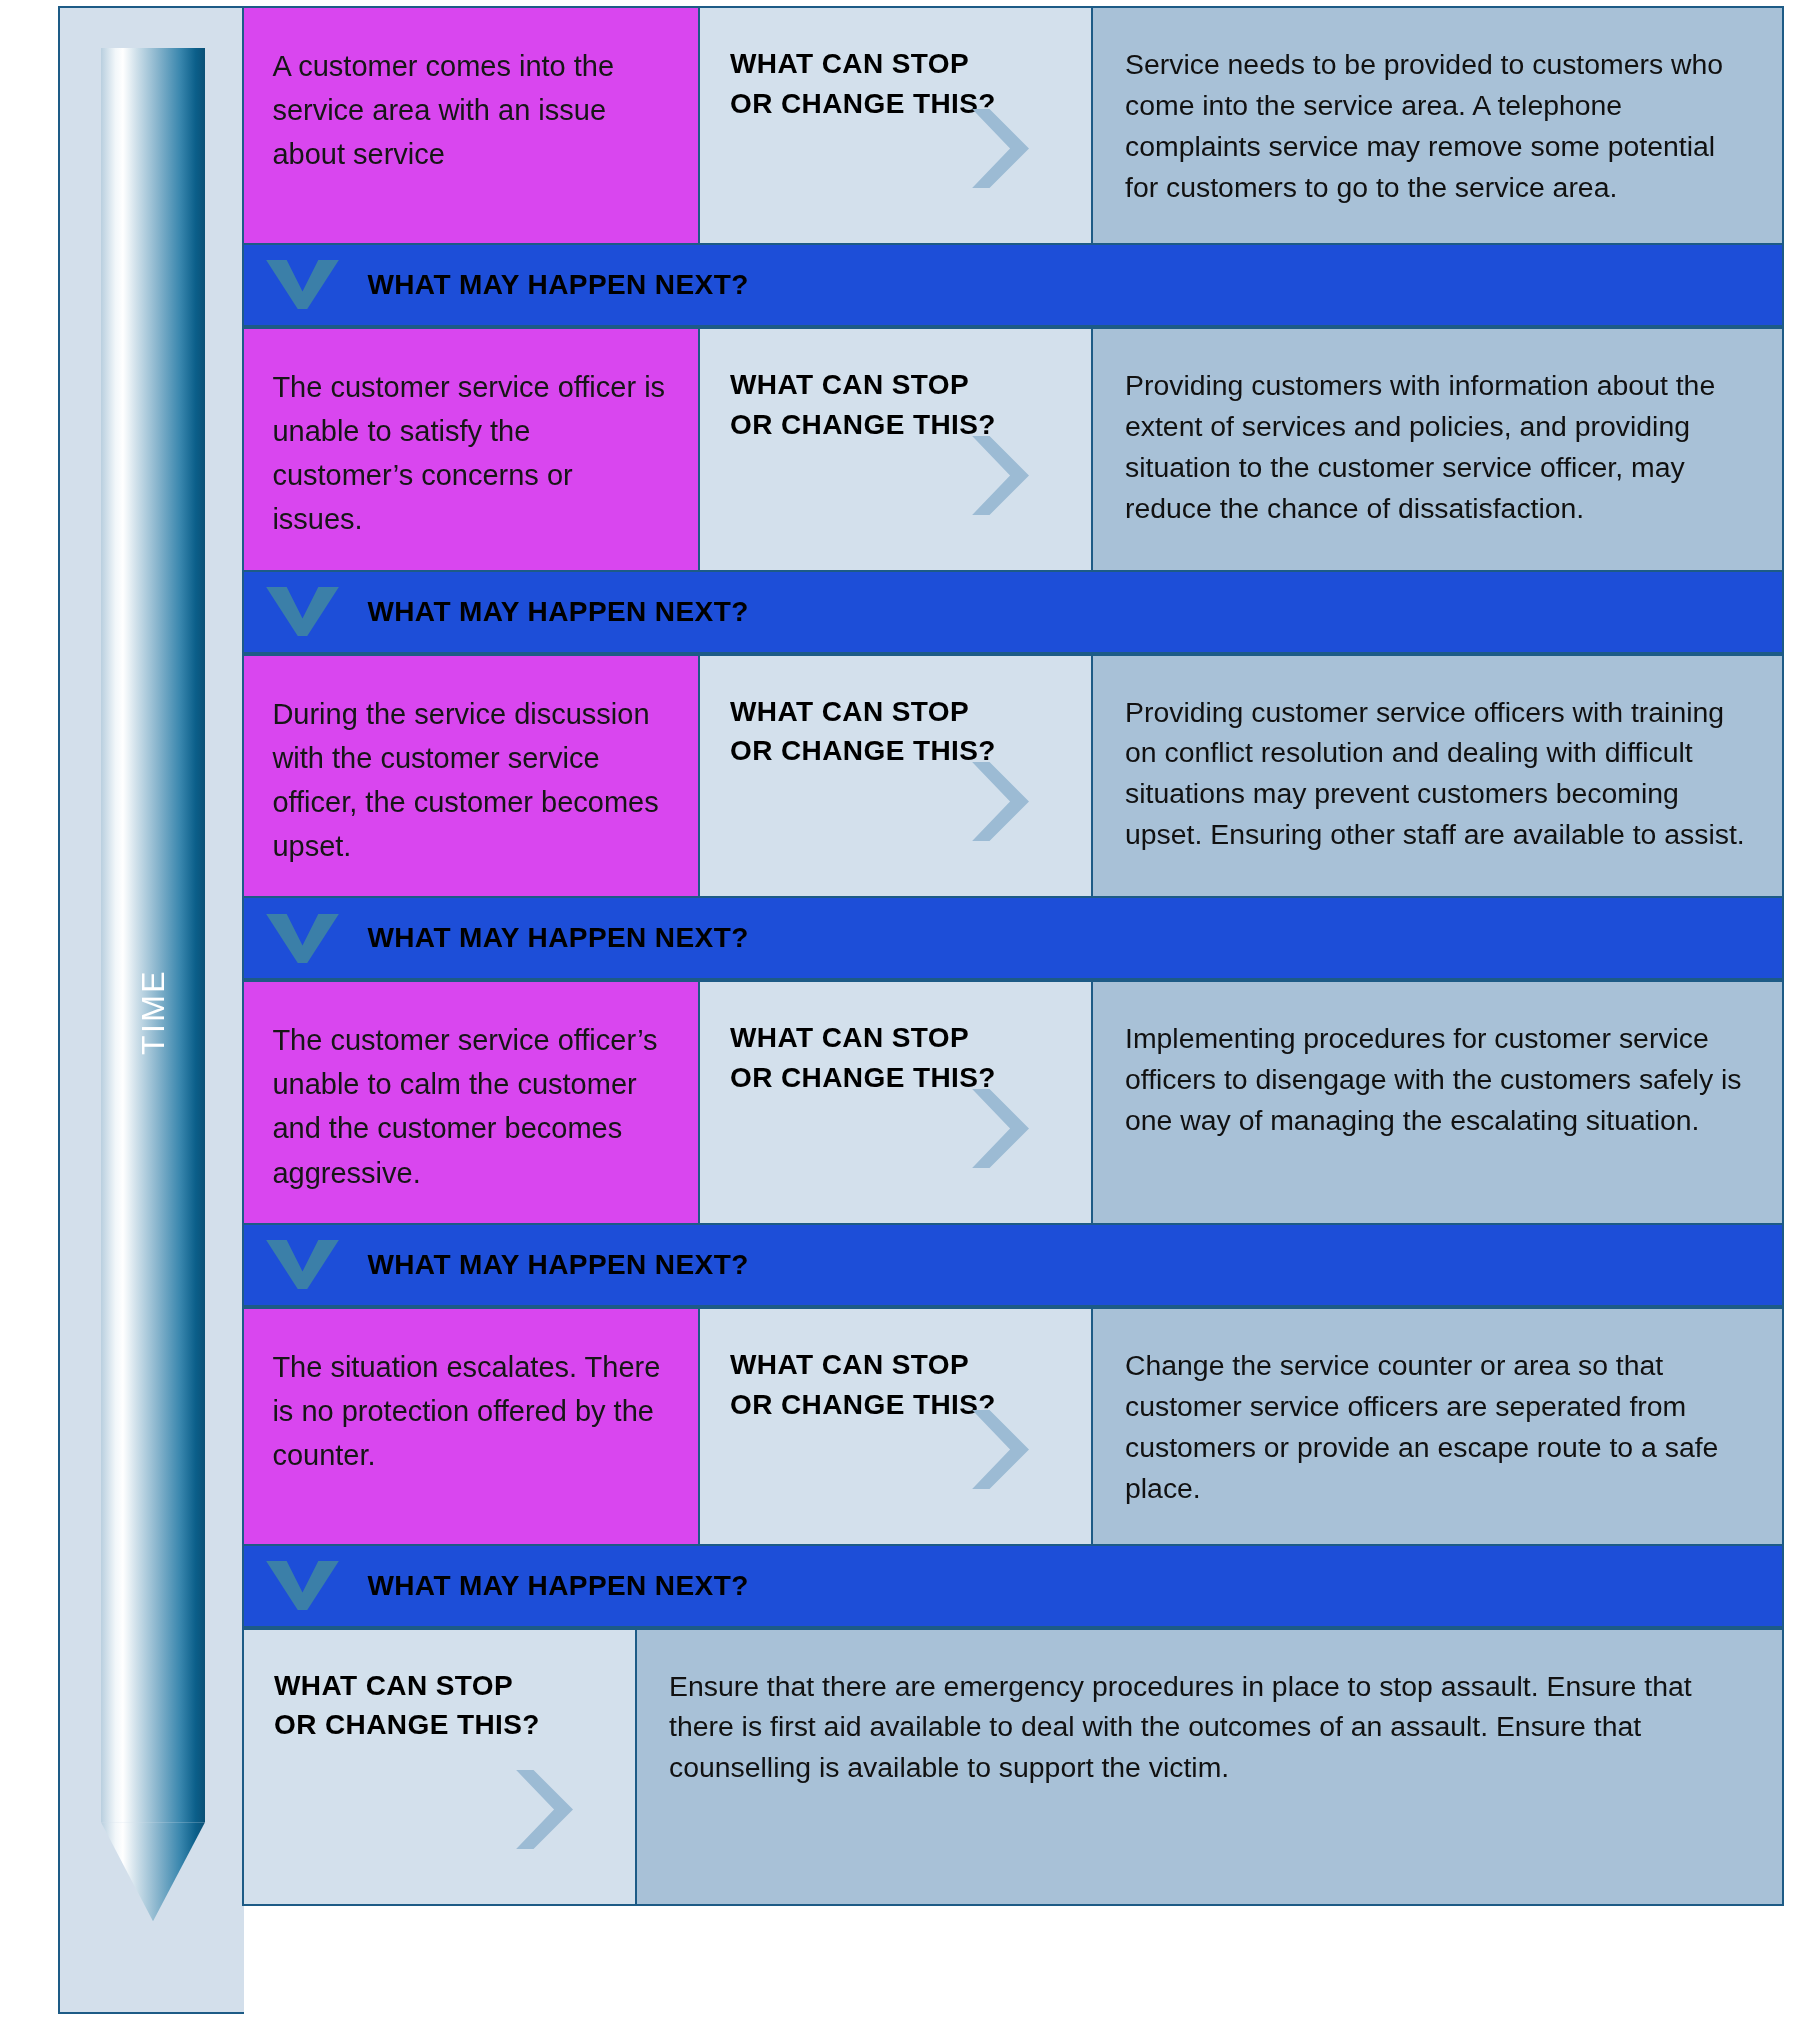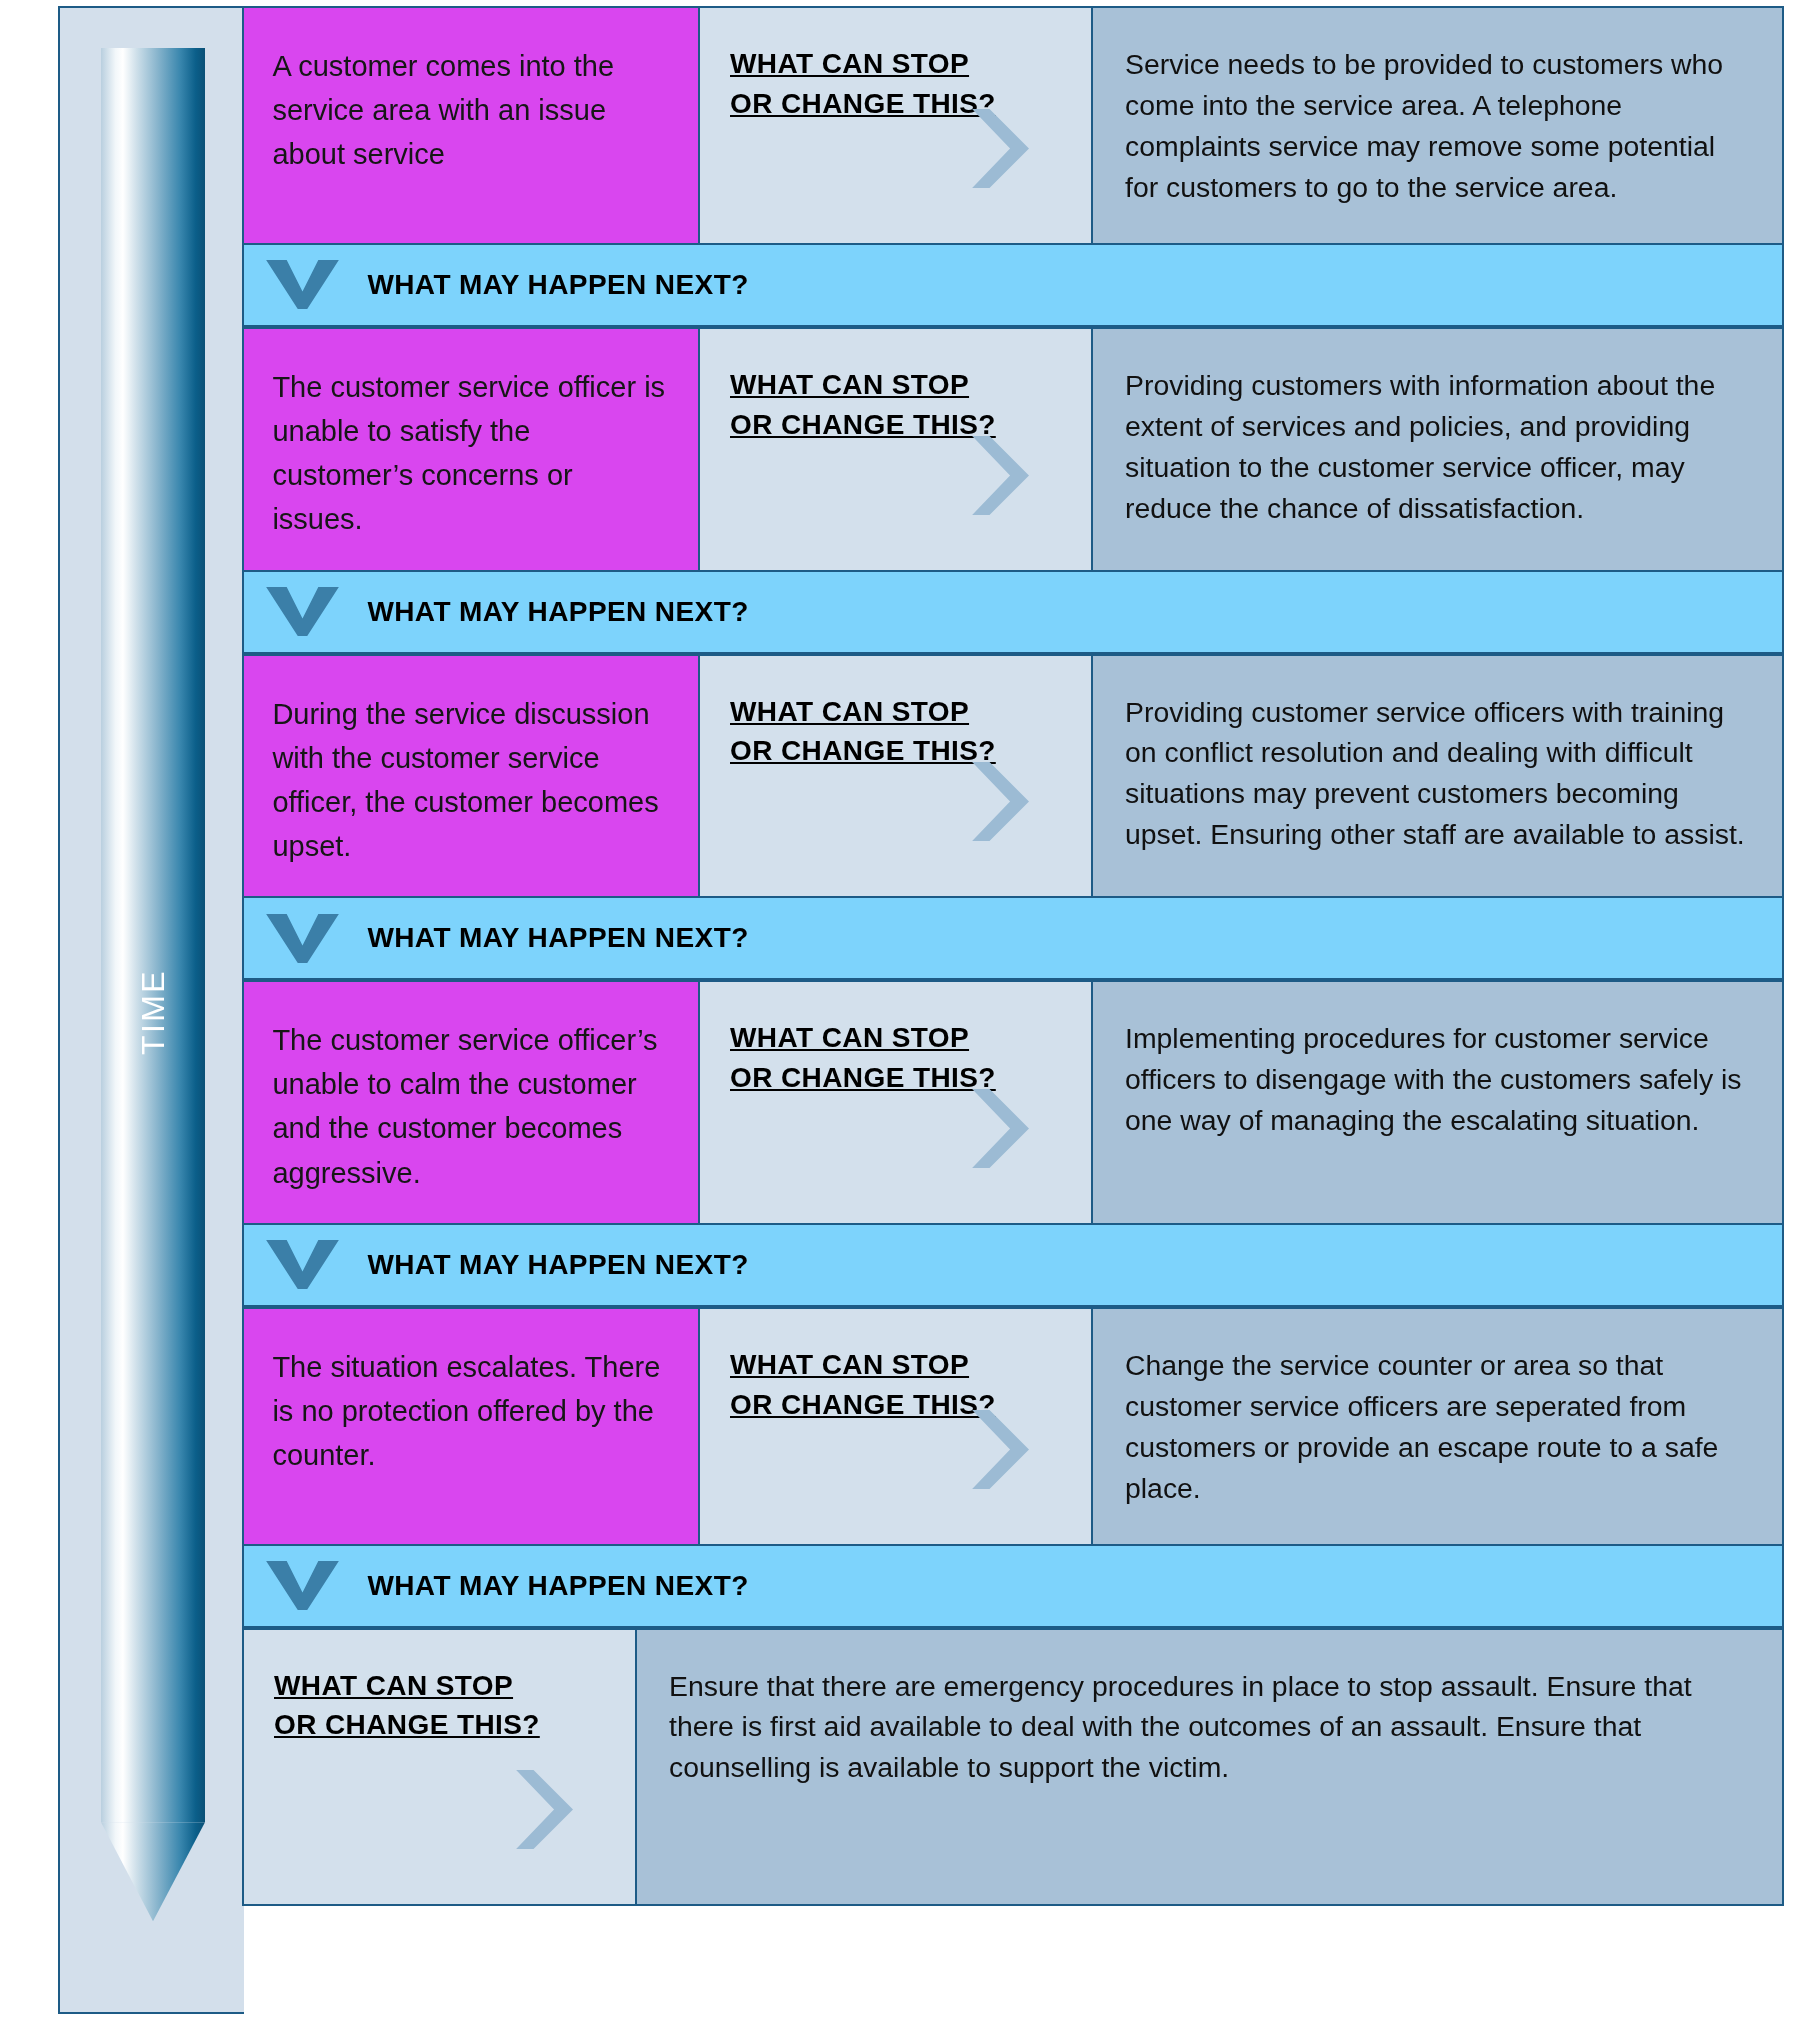--- a/index.html
+++ b/index.html
@@ -138,41 +138,41 @@
     font-size: 28.4px;
     line-height: 1.44;
     color: #111111;
     font-weight: 300;
   }
 
   .sep-row {
     display: flex;
     align-items: center;
     width: 100%;
-    background: #7dd3fc;
+    background: #1d4ed8;
     border-left: 2.4px solid #1d5b86;
     border-right: 2.4px solid #1d5b86;
     border-bottom: 2.4px solid #1d5b86;
     height: 82px;
     padding-left: 22px;
   }
   .chev-down {
     width: 73px;
     height: 49px;
     flex: 0 0 73px;
     margin-right: 28.4px;
   }
   .sep-label {
     font-size: 28px;
     font-weight: 700;
     color: #000000;
     letter-spacing: 0.4px;
   }
 
-  .nb { white-space: pre-line; text-decoration: underline; }
+  .nb { white-space: pre-line; }
 </style>
 </head>
 <body>
 
 <div class="page">
 
   <div class="time-panel">
     <div class="time-arrow-wrap">
       <div class="time-arrow-shaft"></div>
       <div class="time-arrow-head"></div>

